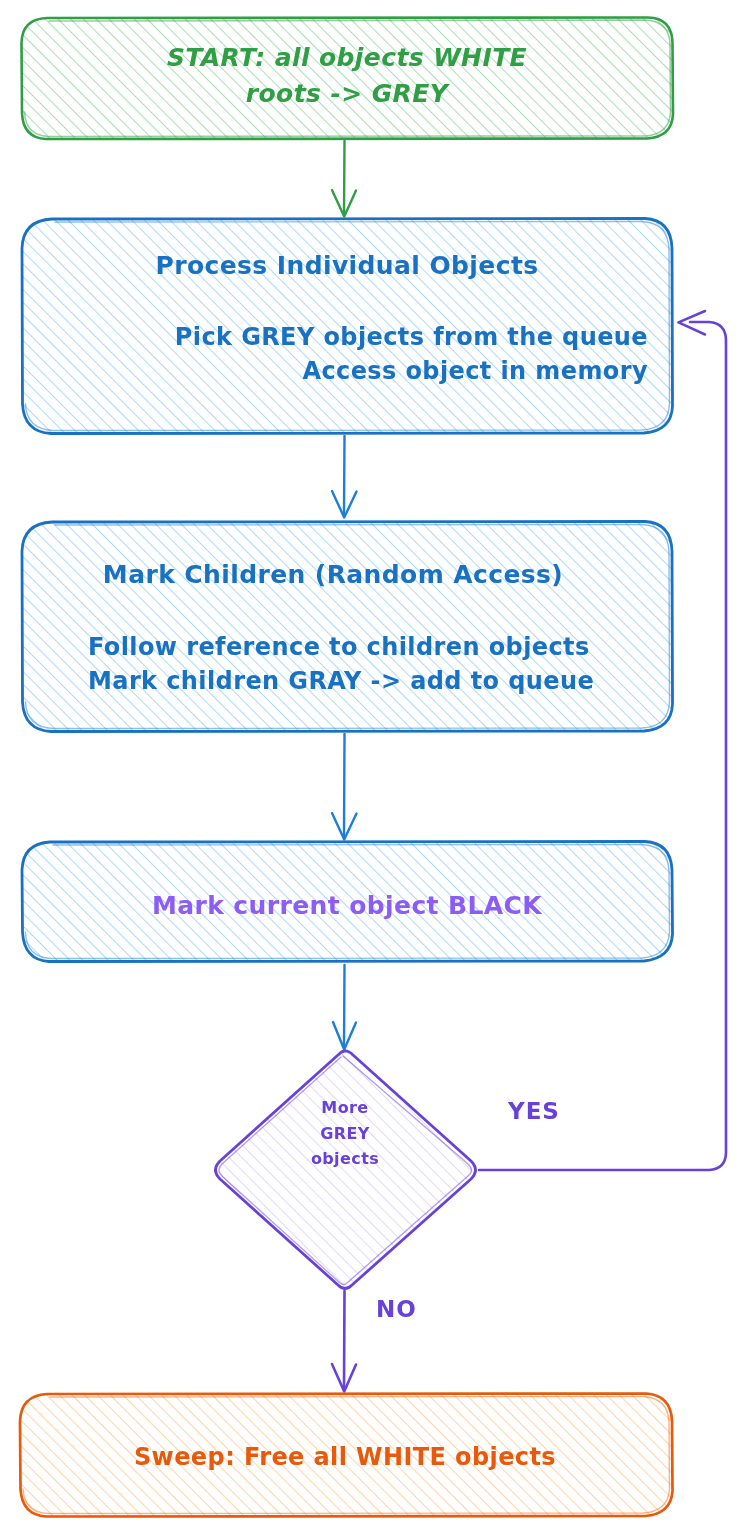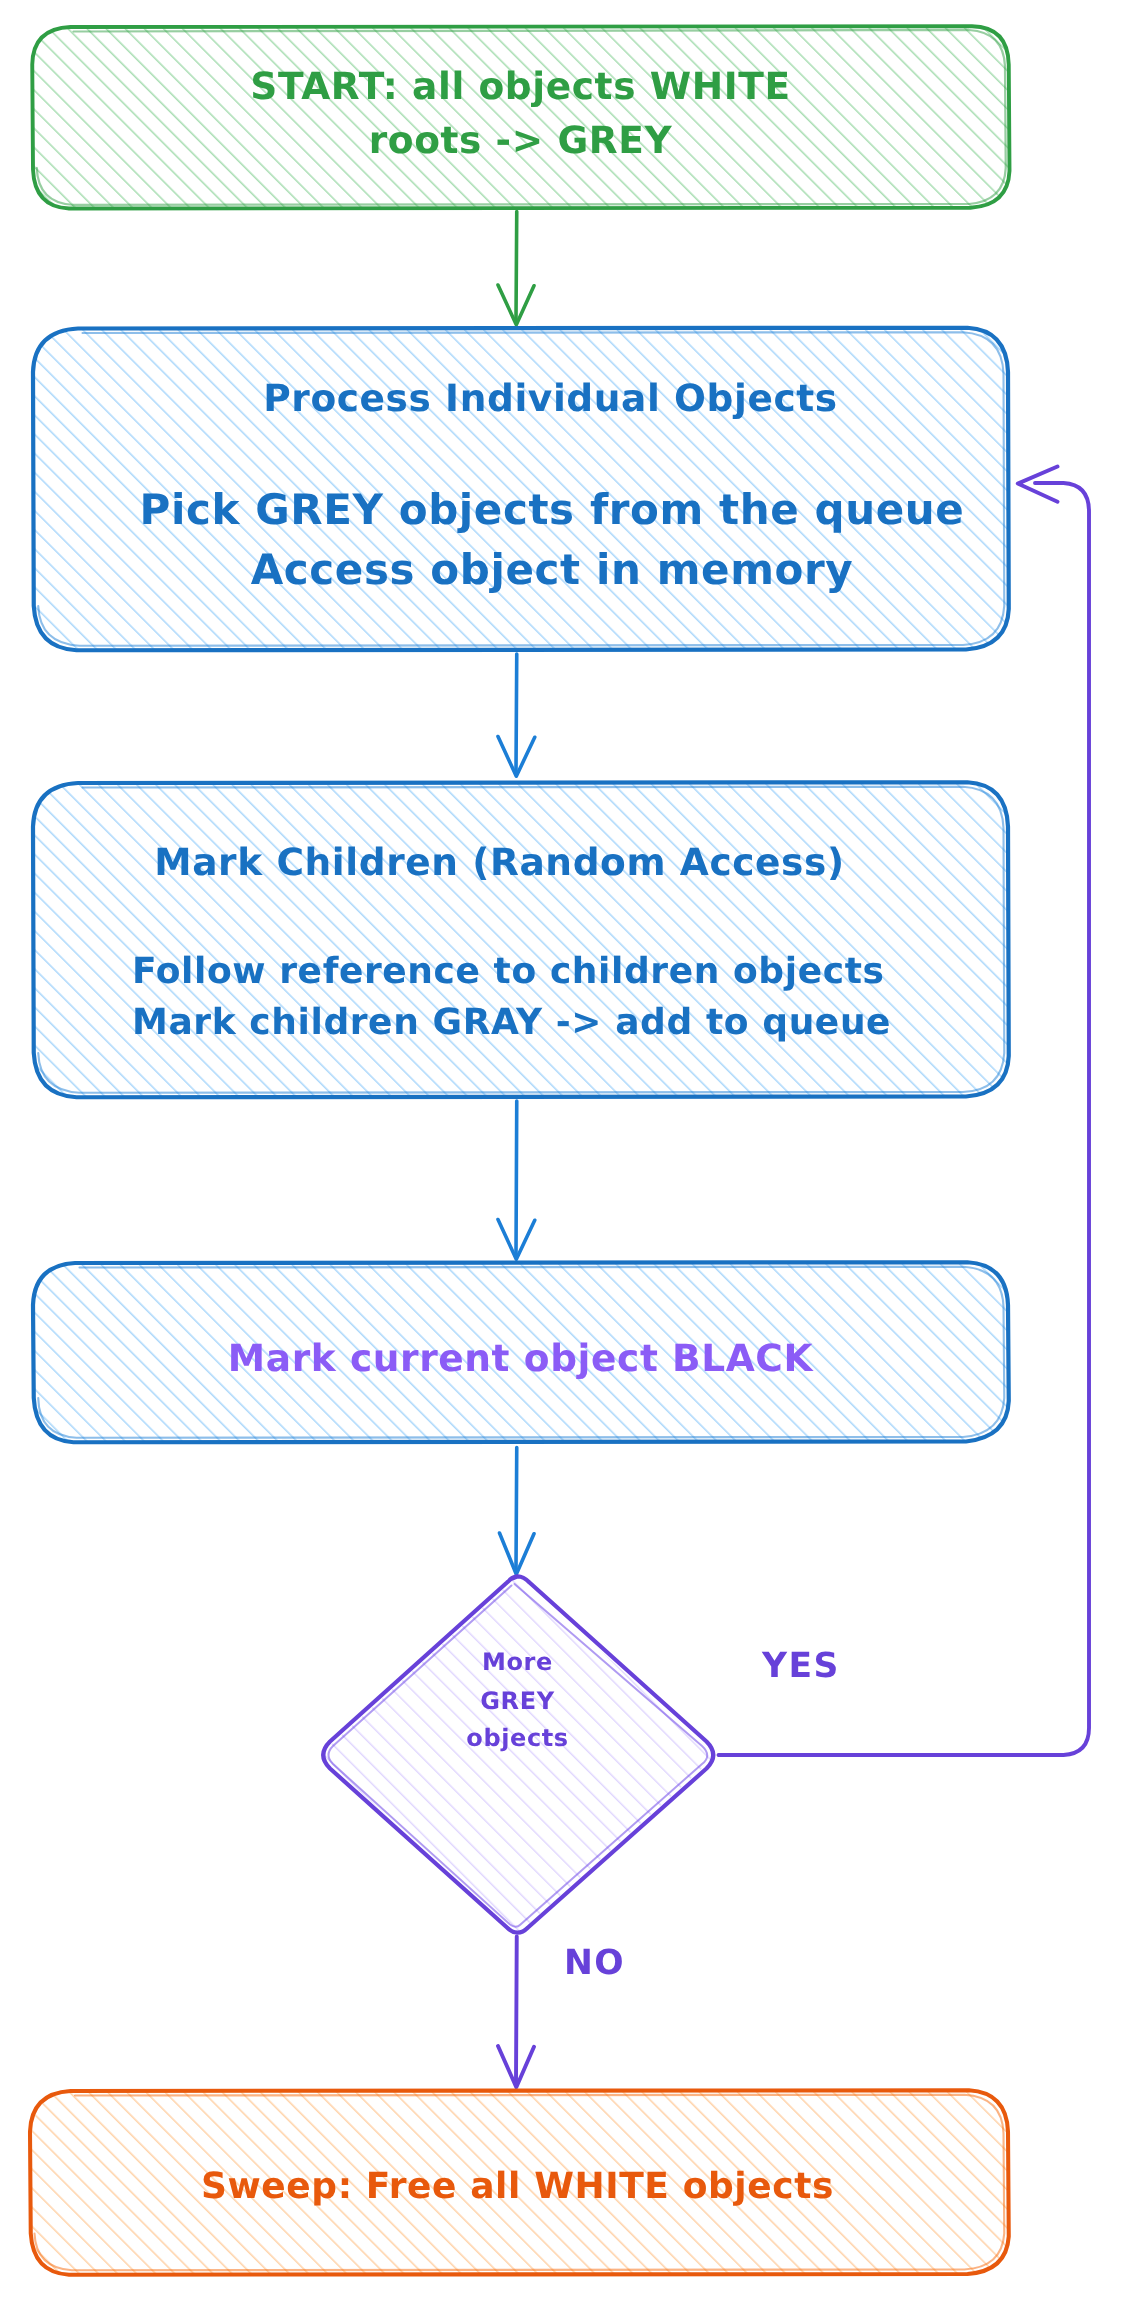--- a/index.html
+++ b/index.html
@@ -30,32 +30,32 @@
   .hand {
     font-family: "DejaVu Sans", sans-serif;
     font-weight: 700;
     letter-spacing: 0.4px;
   }
   
   .t-start {
     left: 22px; top: 40px; width: 650px;
     color: #2f9e44;
     font-size: 25px;
+    font-style: italic;
   }
   .t-proc-title {
     left: 22px; top: 248px; width: 650px;
     color: #1971c2;
     font-size: 25px;
-    margin-left: 20px;
   }
   .t-proc-body {
     left: 88px; top: 320px; width: 560px;
     color: #1971c2;
-    font-size: 28px;
-    text-align: center;
+    font-size: 24px;
+    text-align: right;
   }
   .t-mark-title {
     left: 22px; top: 557px; width: 622px;
     color: #1971c2;
     font-size: 25px;
   }
   .t-mark-body {
     left: 88px; top: 630px; width: 560px;
     color: #1971c2;
     font-size: 24px;

